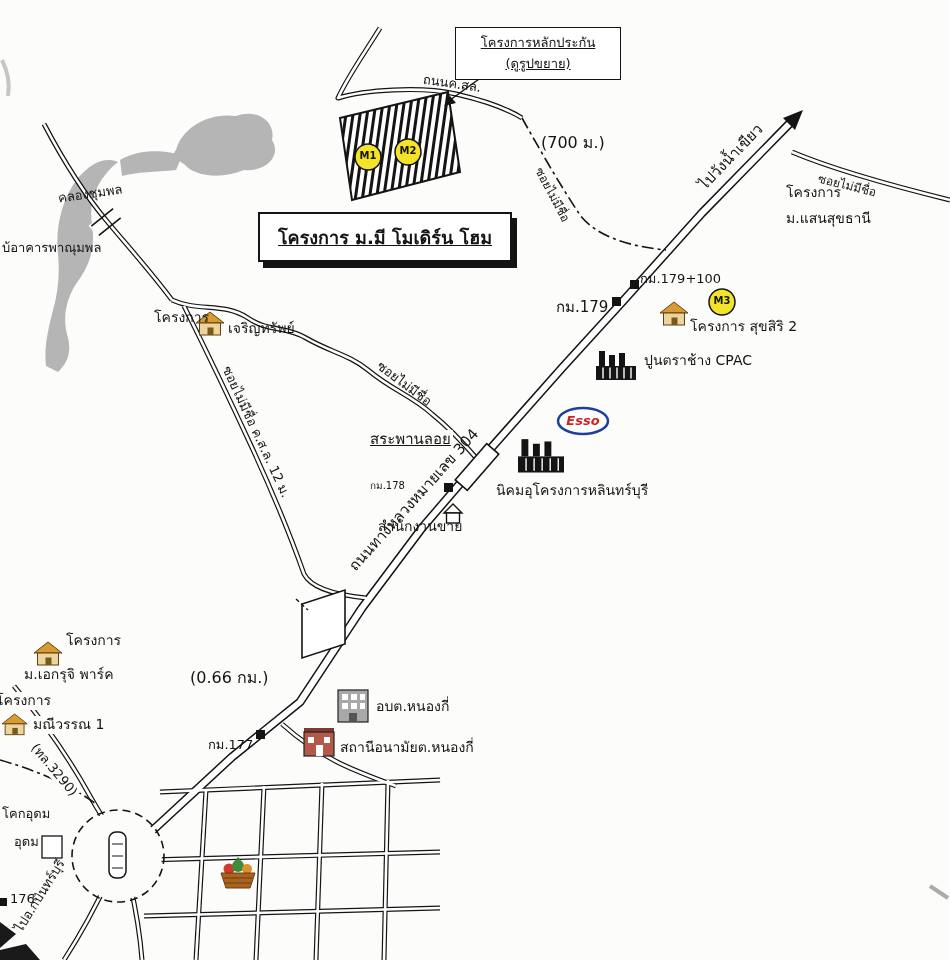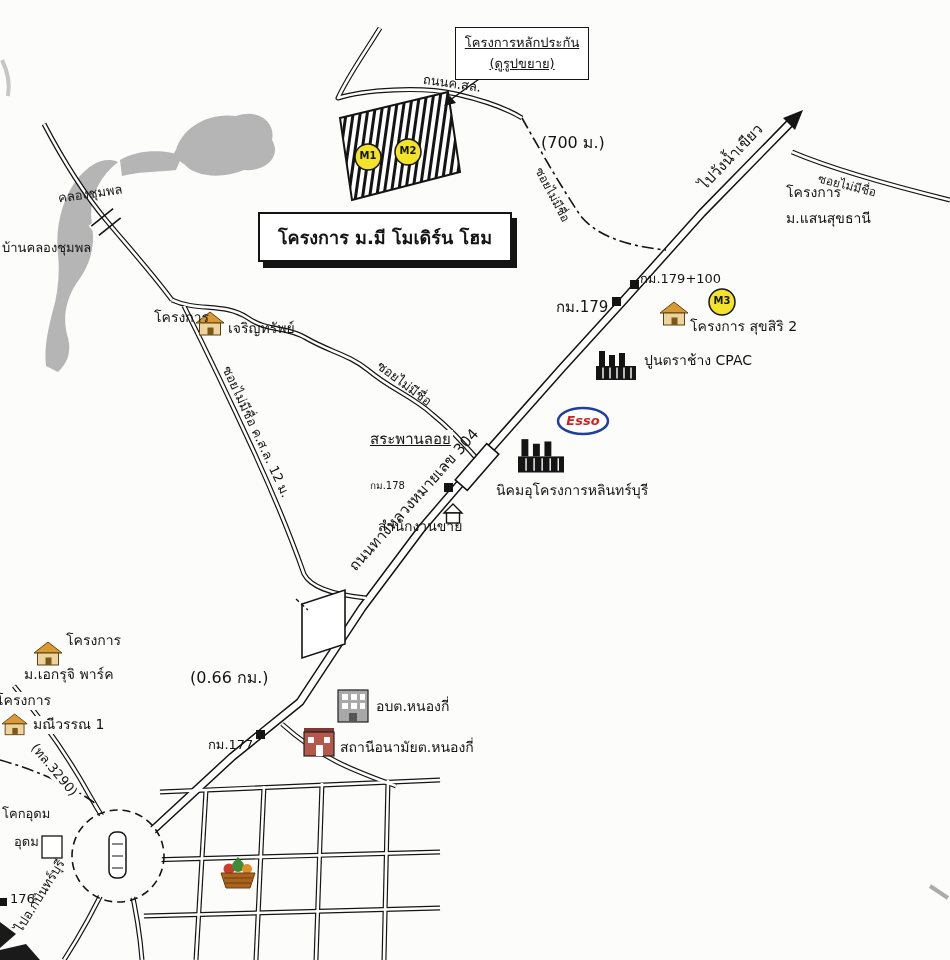--- a/index.html
+++ b/index.html
@@ -7,23 +7,23 @@
   #map{position:relative;width:950px;height:960px;background:#fcfcfa;overflow:hidden;
        font-family:"DejaVu Sans","Liberation Sans",sans-serif;color:#141414}
   #map > svg{position:absolute;left:0;top:0}
   .lbl{position:absolute;white-space:nowrap;font-size:14px;line-height:1.25;color:#141414}
   .lbl.u{text-decoration:underline}
   .lbl.bg{background:#fcfcfa;padding:0 2px}
   .mlbl{position:absolute;width:26px;text-align:center;font-size:10px;font-weight:bold;color:#141414}
   .title-box{position:absolute;left:258px;top:212px;width:250px;height:46px;background:#fff;
        border:2px solid #141414;box-shadow:5px 6px 0 #141414;display:flex;align-items:center;
        justify-content:center;font-size:18px;font-weight:bold}
-  .title-box span{}
+  .title-box span{text-decoration:underline}
   .legend-box{position:absolute;left:455px;top:27px;width:128px;background:#fff;border:1.5px solid #141414;
-       text-align:center;font-size:13px;padding:4px 2px 5px}
+       text-align:center;font-size:13px;padding:4px 18px 5px}
   .legend-box div{text-decoration:underline}
   svg .rc{fill:none;stroke:#141414;stroke-linejoin:round}
   svg .rc.major{stroke-width:9}
   svg .rc.minor{stroke-width:5}
   svg .rf{fill:none;stroke:#fff;stroke-linejoin:round}
   svg .rf.major{stroke-width:6}
   svg .rf.minor{stroke-width:2.6}
   svg .dashdot{fill:none;stroke:#141414;stroke-width:1.6;stroke-dasharray:12 4 3 4}
 </style>
 </head>
@@ -269,21 +269,21 @@
 <div class="lbl bg" style="left:54px;top:770px;font-size:13px;transform:translate(-50%,-50%) rotate(50deg)">(ทล.3290)</div>
 <div class="lbl" style="left:40px;top:896px;font-size:13px;transform:translate(-50%,-50%) rotate(-58deg)">ไปอ.กบินทร์บุรี</div>
 
 <div class="lbl" style="left:640px;top:271px;font-size:13px">กม.179+100</div>
 <div class="lbl" style="left:556px;top:298px;font-size:15px">กม.179</div>
 <div class="lbl" style="left:370px;top:480px;font-size:10px">กม.178</div>
 <div class="lbl" style="left:208px;top:737px;font-size:13px">กม.177</div>
 <div class="lbl" style="left:10px;top:891px;font-size:13px">176</div>
 
 <div class="lbl" style="left:58px;top:186px;font-size:13px;transform:rotate(-8deg)">คลองชุมพล</div>
-<div class="lbl" style="left:2px;top:240px;font-size:13px">บ้านคลองชุมพล</div>
+<div class="lbl" style="left:2px;top:240px;font-size:13px">บ้อาคารพาณุมพล</div>
 <div class="lbl" style="left:154px;top:309px">โครงการ</div>
 <div class="lbl" style="left:228px;top:320px">เจริญทรัพย์</div>
 <div class="lbl" style="left:786px;top:184px">โครงการ</div>
 <div class="lbl" style="left:786px;top:210px">ม.แสนสุขธานี</div>
 <div class="lbl" style="left:690px;top:318px">โครงการ สุขสิริ 2</div>
 <div class="lbl" style="left:644px;top:352px">ปูนตราช้าง CPAC</div>
 <div class="lbl" style="left:558px;top:413px;width:50px;text-align:center;font-size:13px;font-style:italic;font-weight:bold;color:#d02020">Esso</div>
 <div class="lbl" style="left:496px;top:482px">นิคมอุโครงการหลินทร์บุรี</div>
 <div class="lbl u bg" style="left:368px;top:430px;font-size:15px">สระพานลอย</div>
 <div class="lbl" style="left:378px;top:518px">สำนักงานขาย</div>

